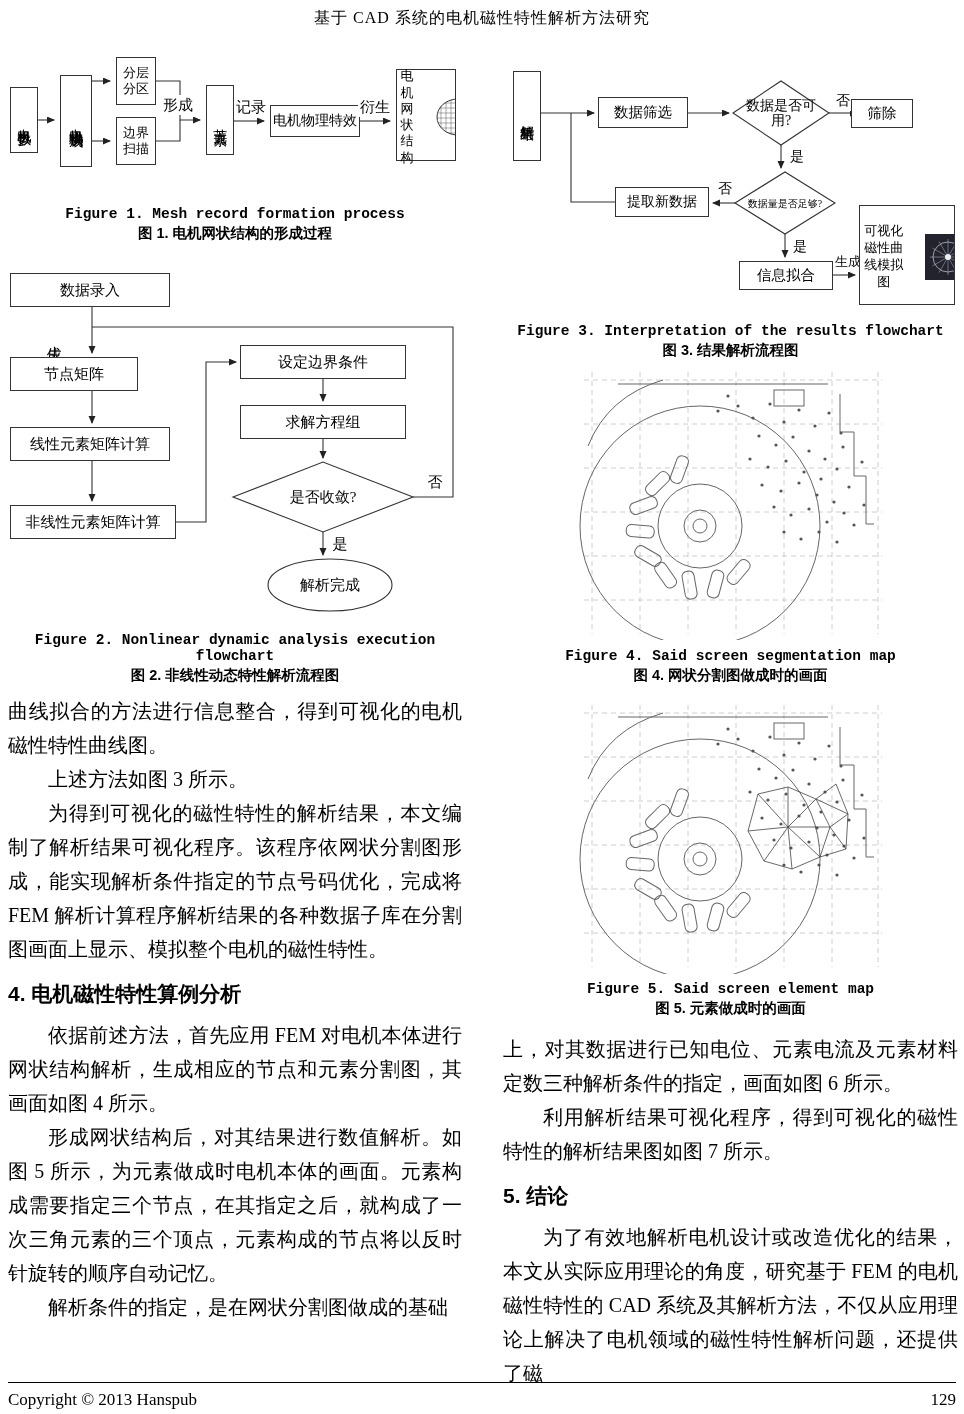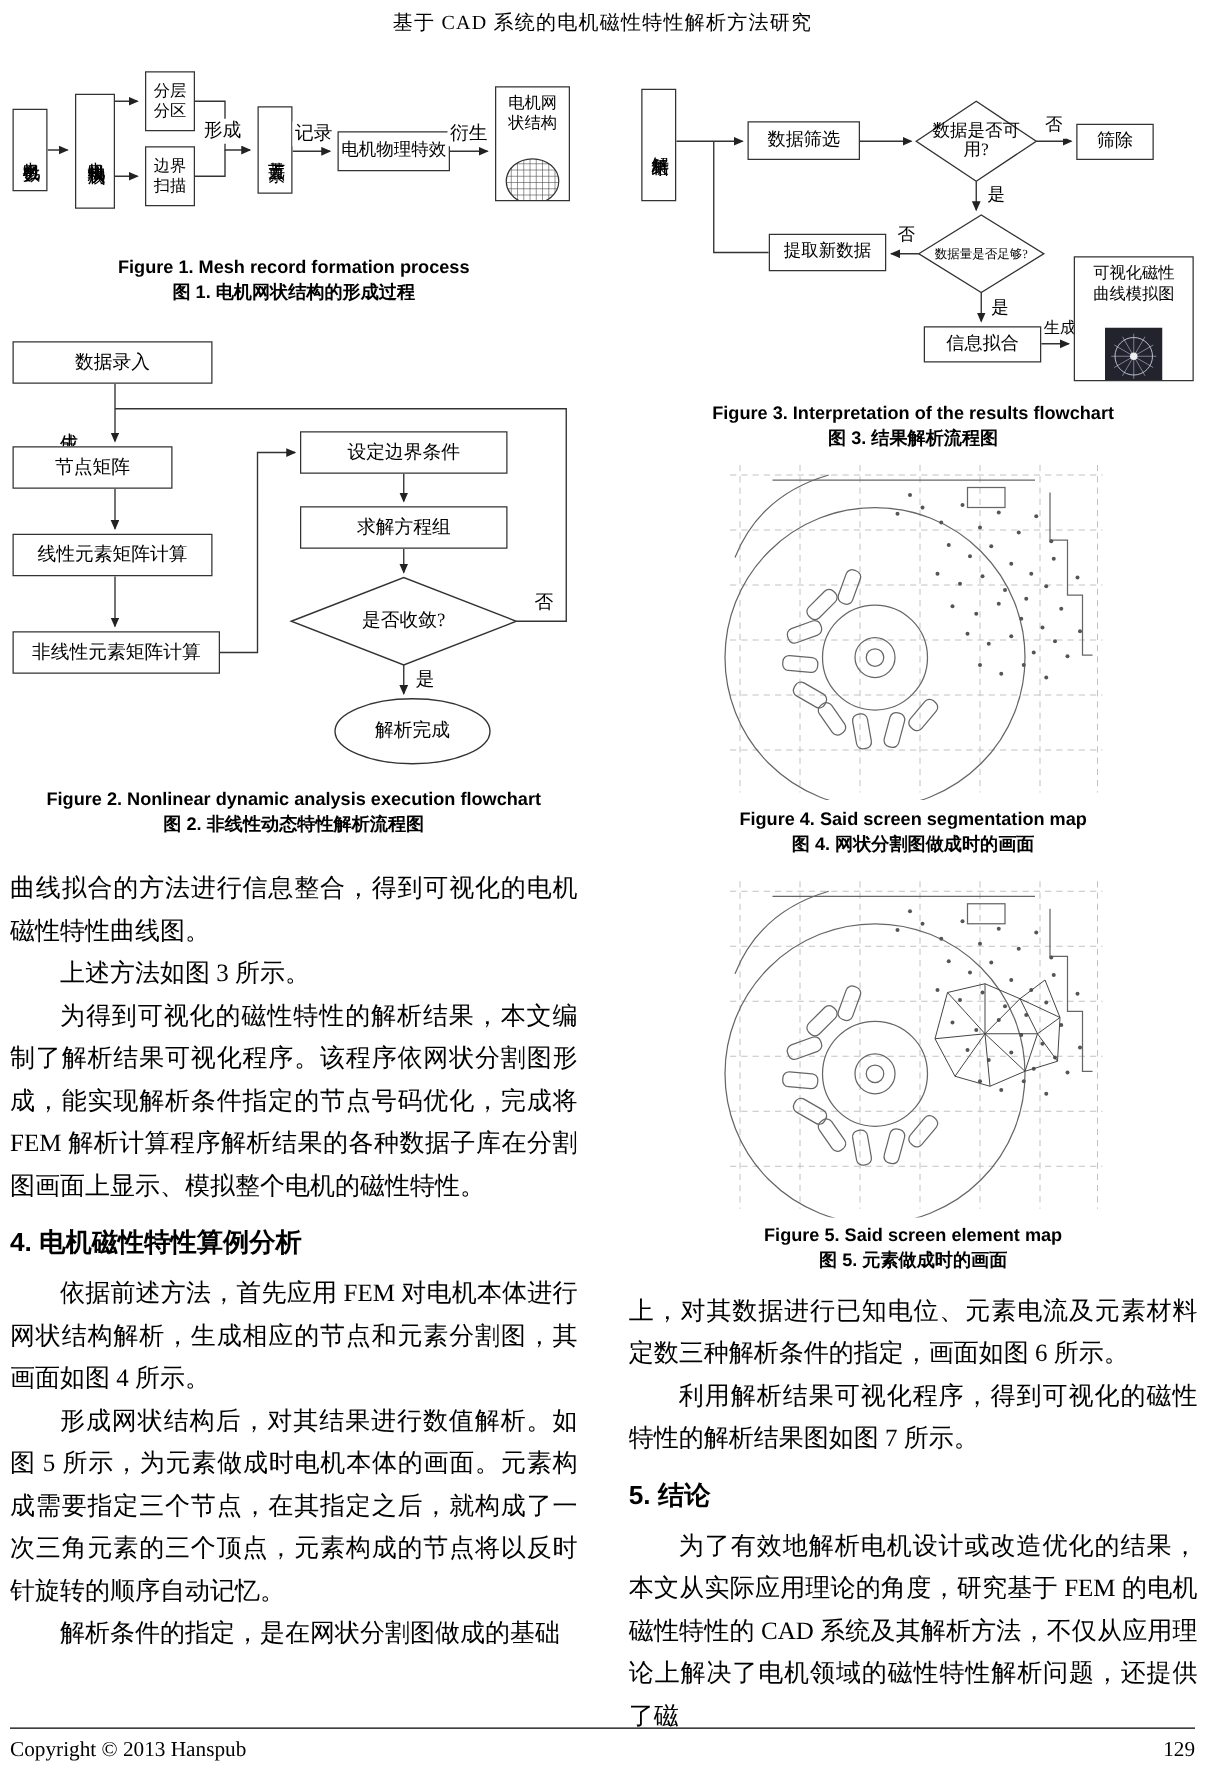--- a/index.html
+++ b/index.html
@@ -7,28 +7,28 @@
   body{width:964px;height:1414px;font-family:"Liberation Serif","DejaVu Serif",serif;color:#000}
   .page{position:relative;width:964px;height:1414px;background:#fff;overflow:hidden}
   .abs{position:absolute}
   .header{left:0;top:8px;width:964px;text-align:center;font-size:16px;letter-spacing:1px}
   .fig{position:absolute}
   .fsvg{position:absolute;left:0;top:0}
   .fbox{position:absolute;border:1px solid #333;background:#fff;display:flex;align-items:center;justify-content:center;text-align:center;font-size:15px;line-height:1.25}
   .vtext{writing-mode:vertical-rl;text-orientation:upright;font-size:14px;letter-spacing:1px}
   .flabel{position:absolute;display:flex;align-items:center;justify-content:center;text-align:center;font-size:15px;background:#fff;line-height:1.1}
   .caption{text-align:center;font-weight:bold}
-  .cap-en{font-size:14.5px;font-family:Liberation Sans, sans-serif}
+  .cap-en{font-size:14.5px;font-family:Liberation Mono, monospace}
   .cap-zh{font-size:14.5px;font-family:"Liberation Sans","DejaVu Sans",sans-serif;margin-top:2px}
   .para{font-size:20px;line-height:34px;text-align:justify}
   .ind{text-indent:2em}
   .h-sec{font-size:21px;font-weight:bold;font-family:"Liberation Sans","DejaVu Sans",sans-serif;margin:14px 0 10px 0}
   .footer-line{border-top:1.5px solid #000}
   .footer-text{font-size:17px}
-  .col-inner{display:flex;flex-direction:column;gap:18px;align-items:center;justify-content:flex-start;padding-top:4px}
+  .col-inner{display:flex;flex-direction:row;gap:18px;align-items:center;justify-content:flex-start;padding-top:4px}
 </style>
 </head>
 <body>
 
 <svg width="0" height="0" style="position:absolute" aria-hidden="true">
   <defs>
     <marker id="arrow" markerWidth="9" markerHeight="8" refX="7" refY="3.5" orient="auto" markerUnits="userSpaceOnUse">
       <path d="M0,0 L8,3.5 L0,7 Z" fill="#222"></path>
     </marker>
     <clipPath id="meshclip">
@@ -198,21 +198,21 @@
         <line x1="282" y1="179" x2="282" y2="202" marker-end="url(#arrow)"></line>
         <line x1="330" y1="220" x2="352" y2="220" marker-end="url(#arrow)"></line>
         <polygon points="230,58 278,26 326,58 278,90" fill="#fff"></polygon>
         <polygon points="232,148 282,117 332,148 282,179" fill="#fff"></polygon>
       </g>
     </svg>
     <div class="fbox vtext" style="left:10px;top:16px;width:28px;height:90px">解析结果</div>
     <div class="fbox" style="left:95px;top:42px;width:90px;height:31px;font-size:14.5px">数据筛选</div>
     <div class="flabel" style="left:240px;top:36px;width:76px;height:44px;font-size:14px;background:transparent">数据是否可用?</div>
     <div class="flabel" style="left:330px;top:36px;width:20px;height:20px;font-size:14px">否</div>
-    <div class="fbox" style="left:358px;top:44px;width:62px;height:29px;font-size:14.5px">筛除</div>
+    <div class="fbox" style="left:348px;top:44px;width:62px;height:29px;font-size:14.5px">筛除</div>
     <div class="flabel" style="left:284px;top:92px;width:20px;height:20px;font-size:14px">是</div>
     <div class="fbox" style="left:112px;top:132px;width:94px;height:30px;font-size:14px">提取新数据</div>
     <div class="flabel" style="left:212px;top:124px;width:20px;height:20px;font-size:14px">否</div>
     <div class="flabel" style="left:240px;top:126px;width:84px;height:44px;font-size:10px;background:transparent">数据量是否足够?</div>
     <div class="flabel" style="left:287px;top:182px;width:20px;height:20px;font-size:14px">是</div>
     <div class="fbox" style="left:236px;top:206px;width:94px;height:29px;font-size:14.5px">信息拟合</div>
     <div class="flabel" style="left:331px;top:198px;width:28px;height:18px;font-size:13px">生成</div>
     <div class="fbox col-inner" style="left:356px;top:150px;width:96px;height:100px">
       <div style="width:76px;font-size:13px;line-height:1.3">可视化磁性曲线模拟图</div>
       <svg width="46" height="46">

